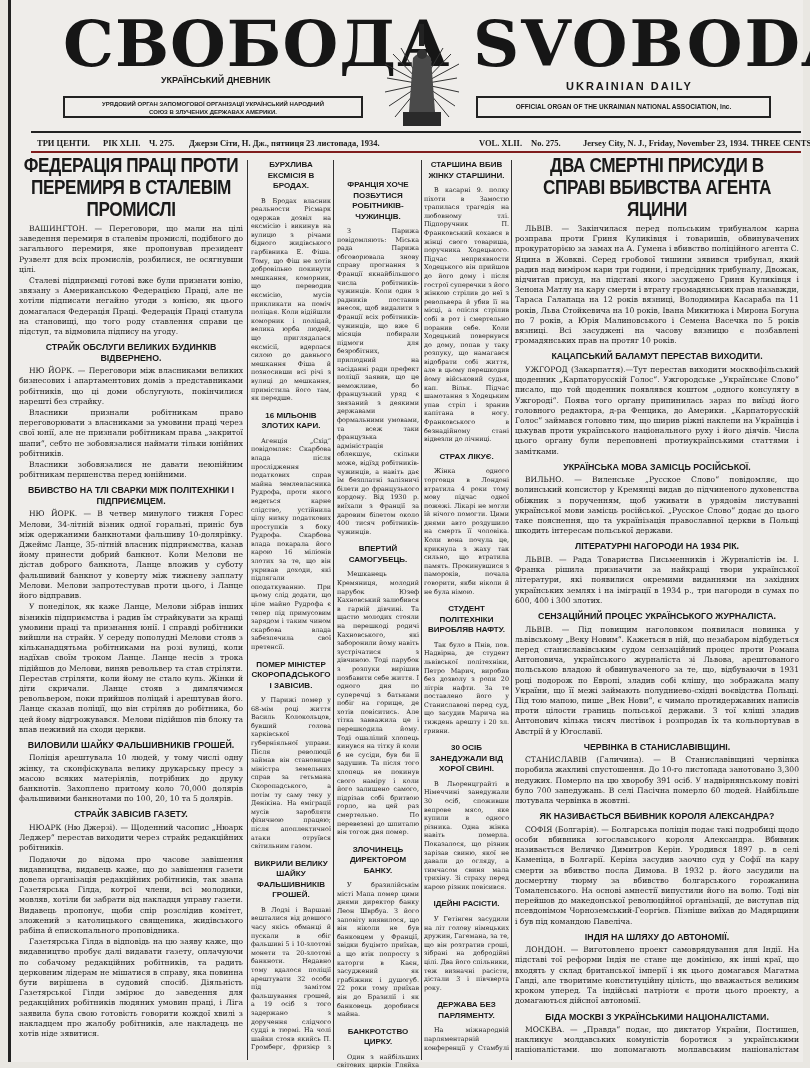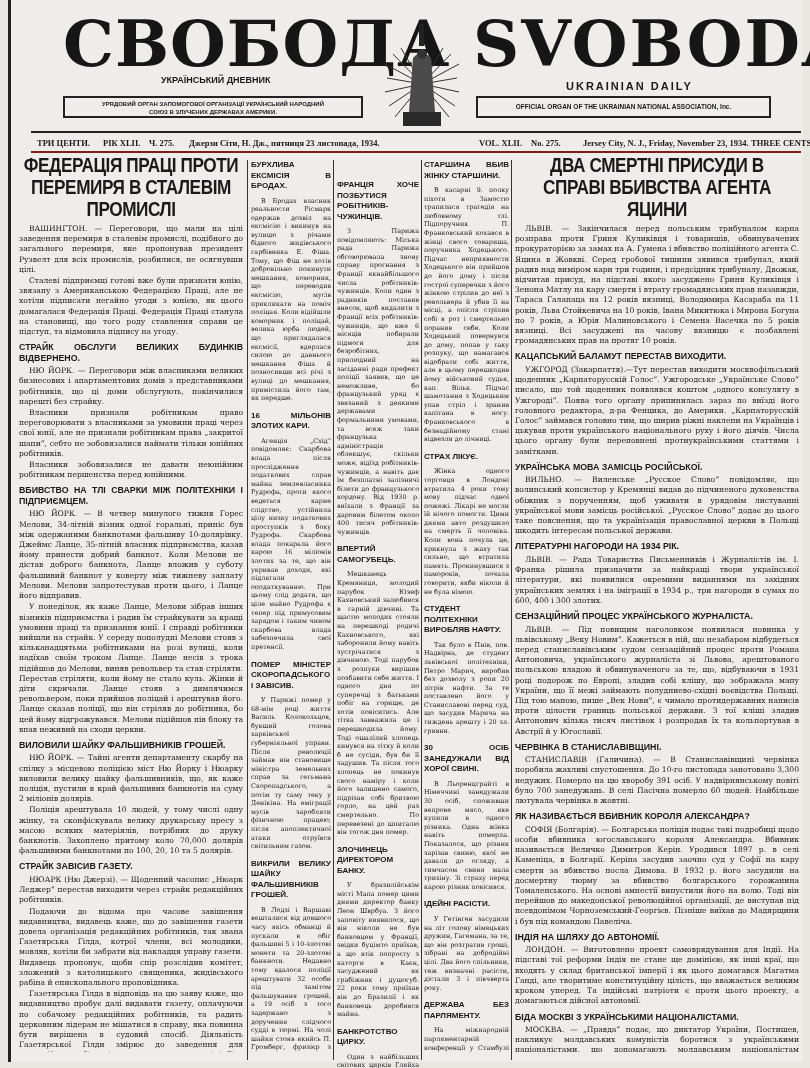--- a/index.html
+++ b/index.html
@@ -50,21 +50,21 @@
   .col { position: absolute; top: 152px; font-size: 7.6px; line-height: 10.2px; text-align: justify; overflow: hidden; }
   .col p { text-indent: 10px; margin-bottom: 1px; }
   .rule { position: absolute; top: 160px; width: 1px; height: 900px; background: #333; }
   .bighead {
     font-family: "Liberation Sans", sans-serif; font-weight: bold;
     font-size: 20px; line-height: 22px; text-align: center; letter-spacing: -0.5px;
     transform: scaleX(0.86); transform-origin: center top; margin: 2px -20px 4px;
   }
   .head {
     font-family: "Liberation Sans", sans-serif; font-weight: bold;
-    font-size: 8.8px; line-height: 10.5px; margin: 5px 0 3px;
+    font-size: 8.8px; line-height: 10.5px; text-align: center; margin: 5px 0 3px;
   }
   .head.sm { font-size: 8px; margin: 8px 0 5px; }
 </style>
 </head>
 <body>
 
 <div class="page">
 
   <div class="mast">
     <div class="title-ua">СВОБОДА</div>
@@ -122,21 +122,20 @@
     <p>ВАШИНГТОН. — Переговори, що мали на цілі заведення перемиря в сталевім промислі, подібного до загального перемиря, яке пропонував президент Рузвелт для всіх промислів, розбилися, не осягнувши цілі.</p>
     <p>Сталеві підприємці готові вже були признати юнію, звязану з Американською Федерацією Праці, але не хотіли підписати негайно угоди з юнією, як цього домагалася Федерація Праці. Федерація Праці станула на становищі, що того роду ставлення справи це підступ, та відмовила підпису на угоду.</p>
     <div class="head">СТРАЙК ОБСЛУГИ ВЕЛИКИХ БУДИНКІВ ВІДВЕРНЕНО.</div>
     <p>НЮ ЙОРК. — Переговори між власниками великих бизнесових і апартаментових домів з представниками робітників, що ці доми обслугують, покінчилися нарешті без страйку.</p>
     <p>Власники признали робітникам право переговорювати з власниками за умовини праці через свої юнії, але не признали робітникам права „закритої шапи“, себто не зобовязалися наймати тільки юнійних робітників.</p>
     <p>Власники зобовязалися не давати неюнійним робітникам першенства перед юнійними.</p>
     <div class="head">ВБИВСТВО НА ТЛІ СВАРКИ МІЖ ПОЛІТЕХНІКИ І ПІДПРИЄМЦЕМ.</div>
     <p>НЮ ЙОРК. — В четвер минулого тижня Горес Мелови, 34-літній візник одної горальні, приніс був між одержаними банкнотами фальшиву 10-долярівку. Джеймс Ланце, 35-літній власник підприємства, казав йому принести добрий банкнот. Коли Мелови не дістав доброго банкнота, Ланце вложив у суботу фальшивий банкнот у коверту між тижневу заплату Мелови. Мелови запротестував проти цього, і Ланце його відправив.</p>
     <p>У понеділок, як каже Ланце, Мелови зібрав інших візників підприємства і радив їм страйкувати за кращі умовини праці та признання юнії. І справді робітники вийшли на страйк. У середу пополудні Мелови стояв з кільканадцятьма робітниками на розі вулиці, коли надїхав своїм троком Ланце. Ланце несів з трока підійшов до Мелови, виняв револьвер та став стріляти. Перестав стріляти, коли йому не стало куль. Жінки й діти скричали. Ланце стояв з димлячимся револьвером, поки прийшов поліцай і арештував його. Ланце сказав поліції, що він стріляв до робітника, бо цей йому відгрожувався. Мелови підійшов пів блоку та впав неживий на сходи церкви.</p>
     <div class="head">ВИЛОВИЛИ ШАЙКУ ФАЛЬШИВНИКІВ ГРОШЕЙ.</div>
-    <p>НЮ ЙОРК. — Тайні агенти департаменту скарбу на спілку з місцевою поліцією міст Ню Йорку і Нюарку виловили велику шайку фальшивників, що, як каже поліція, пустили в край фальшивих банкнотів на суму 2 міліонів долярів.</p>
     <p>Поліція арештувала 10 людей, у тому числі одну жінку, та сконфіскувала велику друкарську пресу з масою всяких матеріялів, потрібних до друку банкнотів. Захоплено притому коло 70,000 долярів фальшивими банкнотами по 100, 20, 10 та 5 долярів.</p>
     <div class="head">СТРАЙК ЗАВІСИВ ГАЗЕТУ.</div>
     <p>НЮАРК (Ню Джерзі). — Щоденний часопис „Нюарк Леджер“ перестав виходити через страйк редакційних робітників.</p>
     <p>Подаючи до відома про часове завішення видавництва, видавець каже, що до завішення газети довела організація редакційних робітників, так звана Газетярська Гілда, котрої члени, всі молодики, мовляв, хотіли би забрати від накладця управу газети. Видавець пропонує, щоби спір розслідив комітет, зложений з католицького священика, жидівського рабіна й епископального проповідника.</p>
     <p>Газетярська Гілда в відповідь на цю заяву каже, що видавництво пробує далі видавати газету, оплачуючи по собачому редакційних робітників, та радить церковним лідерам не мішатися в справу, яка повинна бути вирішена в судовий спосіб. Діяльність Газетярської Гілди змірює до заведення для редакційних робітників людяних умовин праці, і Ліга заявила була свою готовість говорити кождої хвилі з накладцем про жалобу робітників, але накладець не хотів ніде зявитися.</p>
 
   </div>
 
   <div class="col" style="left:240px; width:80px; height:900px; font-size:6.4px; line-height:8.6px;">
     <div class="head sm">БУРХЛИВА ЕКСМІСІЯ В БРОДАХ.</div>

